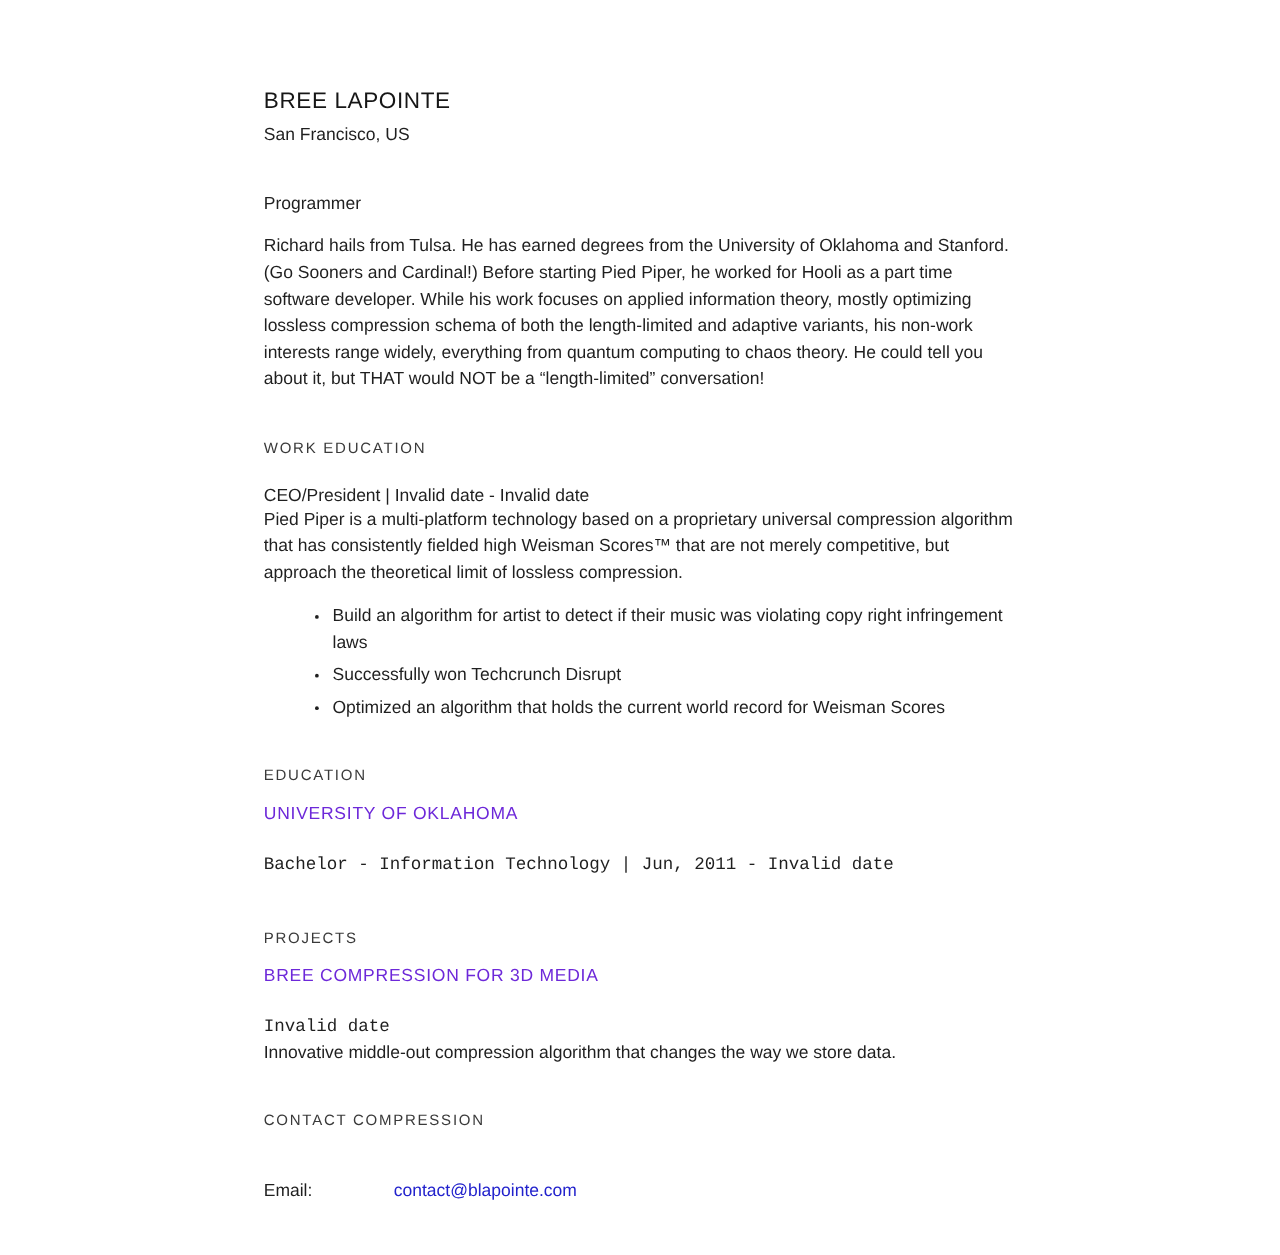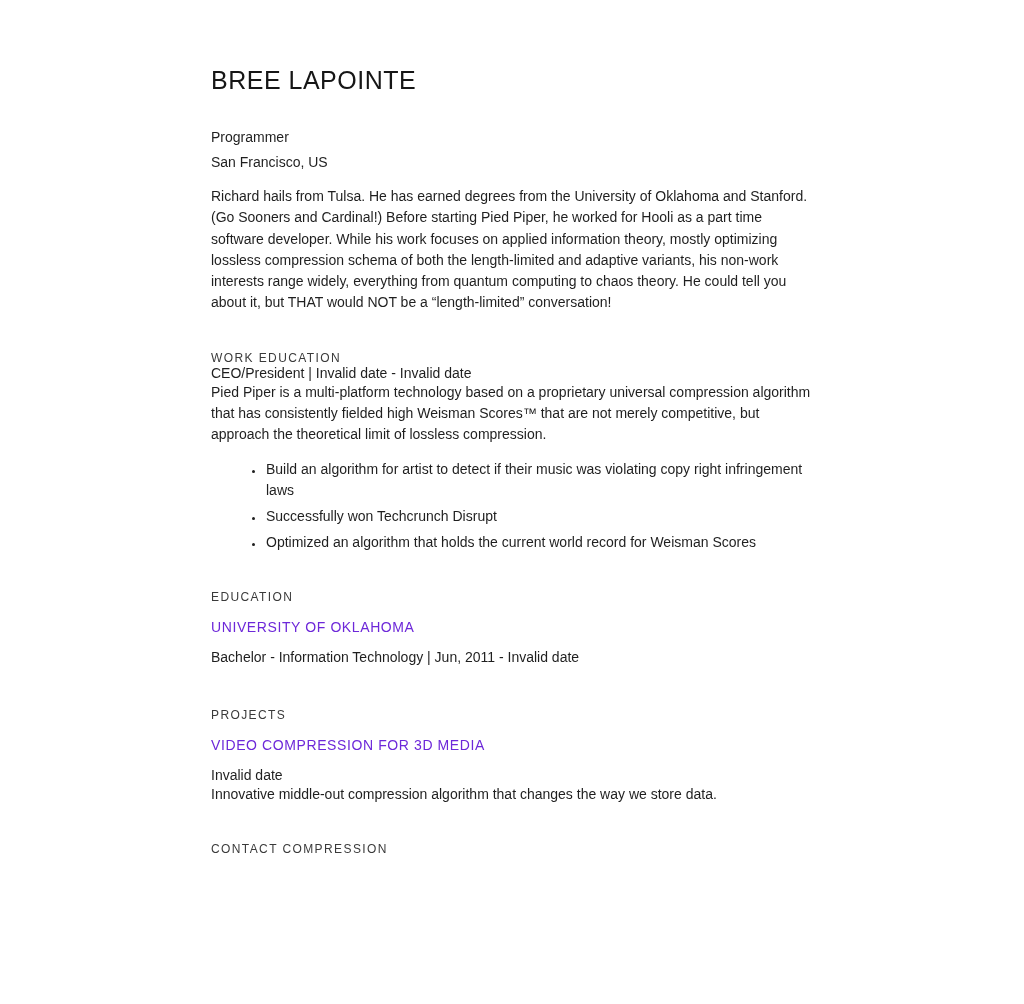--- a/index.html
+++ b/index.html
@@ -15,21 +15,21 @@
     color: #1f1f1f;
     -webkit-font-smoothing: antialiased;
   }
   .page {
     position: absolute;
     left: 211px;
     top: 66px;
     width: 602px;
   }
   .name {
-    font-size: 25px;
+    font-size: 18px;
     line-height: 29px;
     font-weight: 400;
     letter-spacing: 0.5px;
     margin: 0;
     color: #161616;
   }
   .meta-line {
     font-size: 14px;
     line-height: 25px;
     color: #1f1f1f;
@@ -44,20 +44,21 @@
   .section { margin-top: 37px; }
   .section-heading {
     font-size: 12px;
     line-height: 14px;
     font-weight: 400;
     letter-spacing: 1.4px;
     color: #3a3a3a;
     margin: 0;
   }
   .role-line {
+    margin-top: 23px;
     font-size: 14px;
     line-height: 17px;
   }
   .body-par {
     font-size: 14px;
     line-height: 21.3px;
   }
   .bullets {
     margin: 13px 0 0 0;
     padding: 0 0 0 42px;
@@ -72,23 +73,24 @@
   .bullets li::marker { font-size: 11px; }
   .sub-heading {
     margin-top: 13px;
     font-size: 14px;
     line-height: 20px;
     font-weight: 400;
     letter-spacing: 0.6px;
     color: #6d28d9;
   }
   .detail-line {
-    margin-top: 12px;
+    margin-top: 24px;
     font-size: 14px;
     line-height: 17px;
+    font-family: Liberation Mono, monospace;
   }
   .contact-rows { margin-top: 37px; }
   .contact-row {
     display: flex;
     font-size: 14px;
     line-height: 25px;
   }
   .contact-label {
     width: 104px;
     flex: 0 0 104px;
@@ -99,22 +101,22 @@
     cursor: pointer;
   }
 </style>
 </head>
 <body>
 
 <div class="page">
 
   <h1 class="name">BREE LAPOINTE</h1>
 
+  <div class="meta-line">San Francisco, US</div>
   <div class="meta-line job-title">Programmer</div>
-  <div class="meta-line">San Francisco, US</div>
 
   <div class="summary">Richard hails from Tulsa. He has earned degrees from the University of Oklahoma and Stanford. (Go Sooners and Cardinal!) Before starting Pied Piper, he worked for Hooli as a part time software developer. While his work focuses on applied information theory, mostly optimizing lossless compression schema of both the length-limited and adaptive variants, his non-work interests range widely, everything from quantum computing to chaos theory. He could tell you about it, but THAT would NOT be a “length-limited” conversation!</div>
 
   <div class="section">
     <div class="section-heading">WORK EDUCATION</div>
     <div class="role-line">CEO/President | Invalid date - Invalid date</div>
     <div class="body-par">Pied Piper is a multi-platform technology based on a proprietary universal compression algorithm that has consistently fielded high Weisman Scores™ that are not merely competitive, but approach the theoretical limit of lossless compression.</div>
     <ul class="bullets">
       <li>Build an algorithm for artist to detect if their music was violating copy right infringement laws</li>
       <li>Successfully won Techcrunch Disrupt</li>
@@ -123,24 +125,28 @@
   </div>
 
   <div class="section">
     <div class="section-heading">EDUCATION</div>
     <div class="sub-heading">UNIVERSITY OF OKLAHOMA</div>
     <div class="detail-line">Bachelor - Information Technology | Jun, 2011 - Invalid date</div>
   </div>
 
   <div class="section" style="margin-top:42px;">
     <div class="section-heading">PROJECTS</div>
-    <div class="sub-heading">VIDEO COMPRESSION FOR 3D MEDIA</div>
+    <div class="sub-heading">BREE COMPRESSION FOR 3D MEDIA</div>
     <div class="detail-line">Invalid date</div>
     <div class="body-par">Innovative middle-out compression algorithm that changes the way we store data.</div>
   </div>
 
   <div class="section">
     <div class="section-heading">CONTACT COMPRESSION</div>
     <div class="contact-rows">
+      <div class="contact-row">
+        <div class="contact-label">Email:</div>
+        <a class="email-link" href="#">contact@blapointe.com</a>
+      </div>
     </div>
   </div>
 
 </div>
 
 </body></html>

